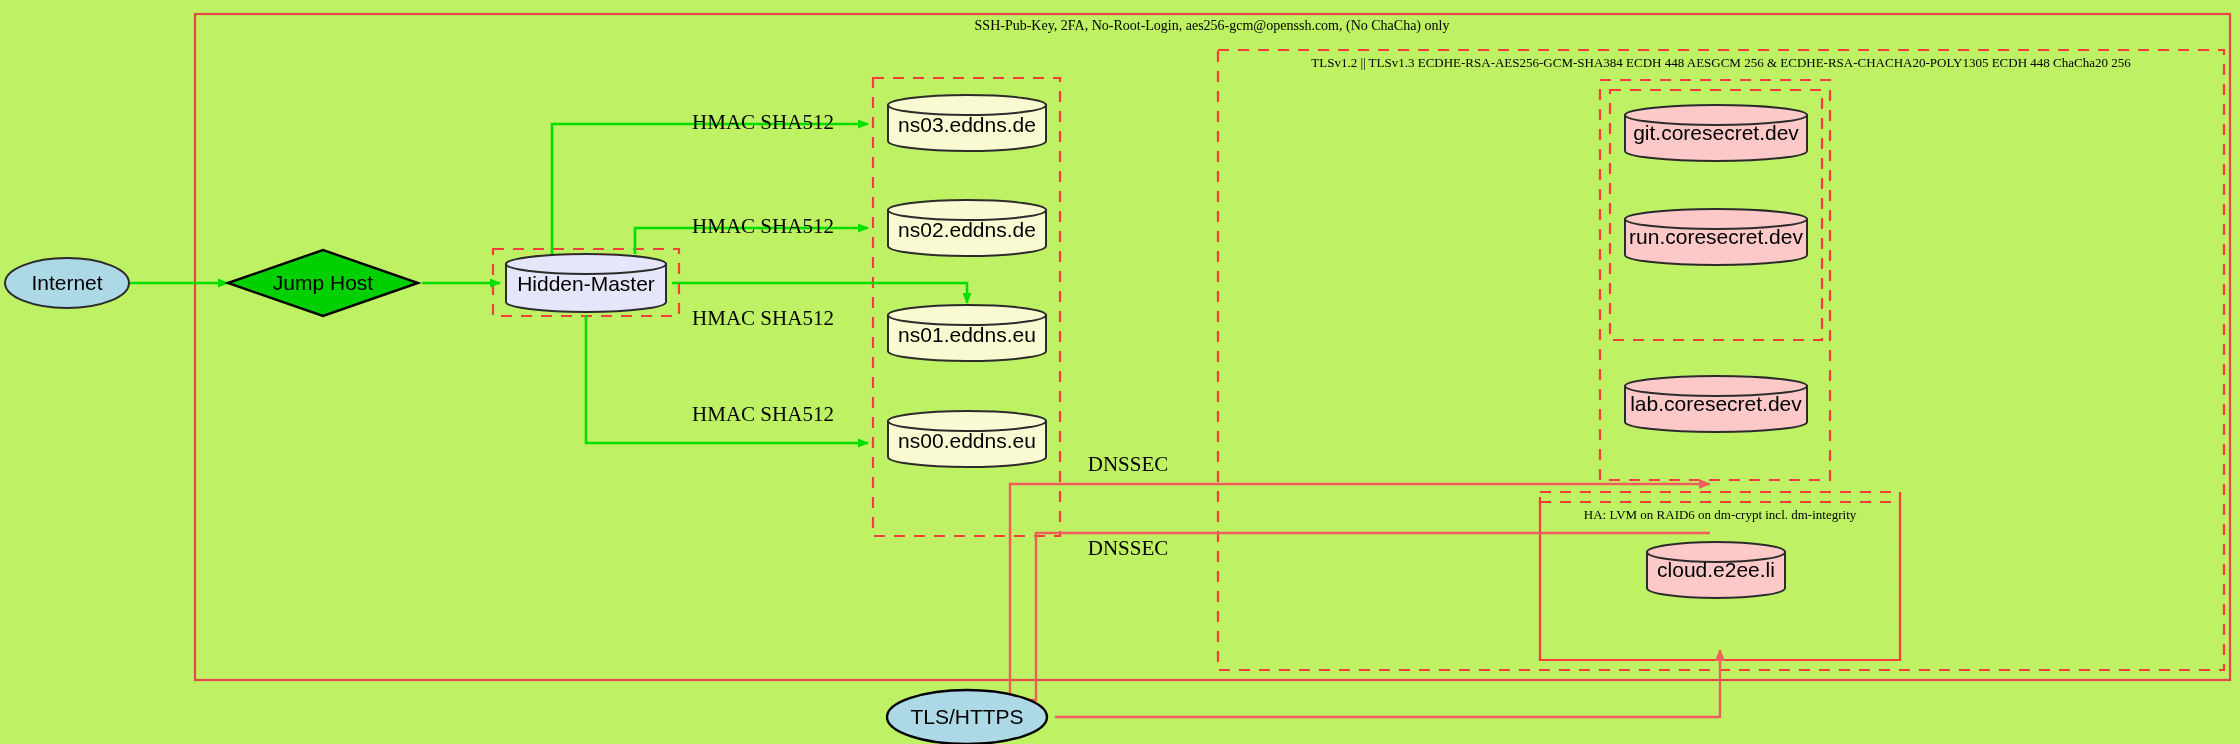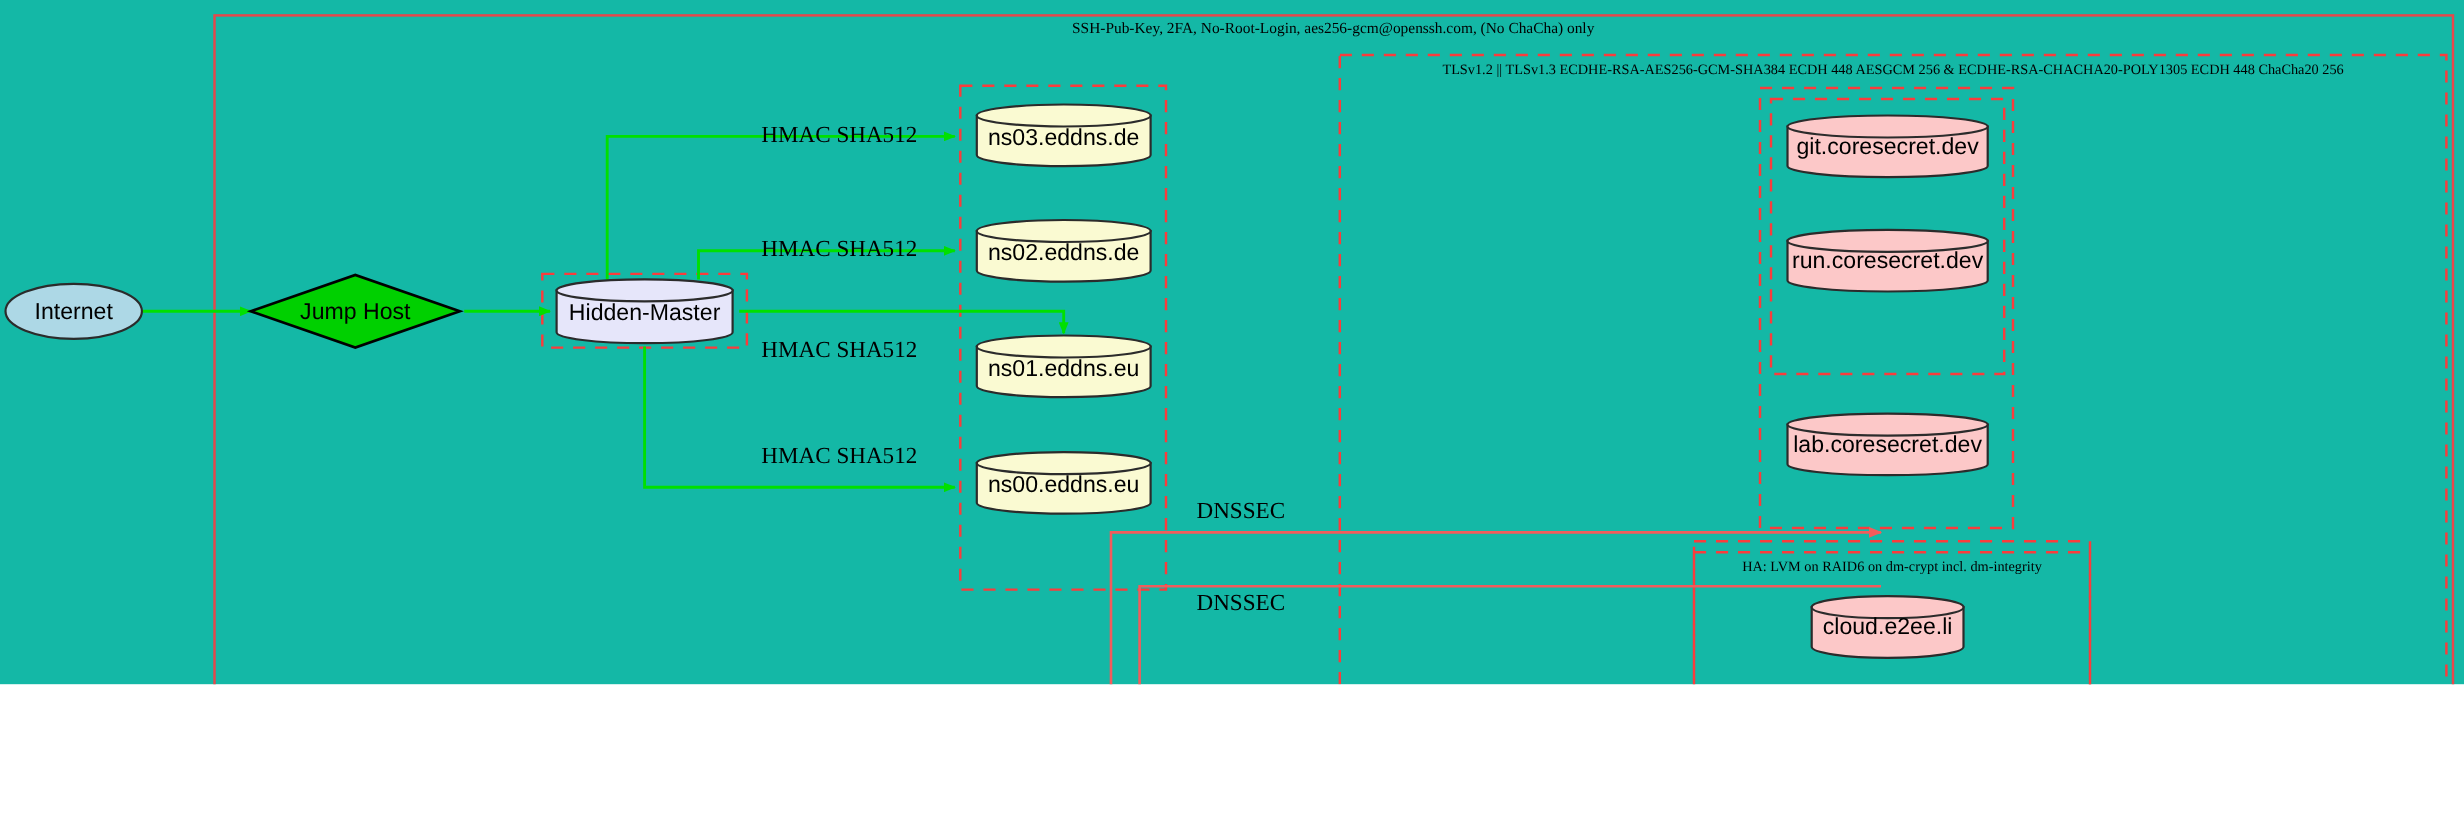--- a/index.html
+++ b/index.html
@@ -1,17 +1,17 @@
 <!DOCTYPE html>
 <html><head>
 <meta charset="utf-8">
 <style>
   html,body{margin:0;padding:0;background:#ffffff;}
   body{width:2240px;height:744px;font-family:"Liberation Sans",sans-serif;}
-  #stage{position:relative;width:2240px;height:622px;overflow:hidden;background:#14b8a6;}
+  #stage{position:relative;width:2240px;height:744px;overflow:hidden;background:#bef264;}
   svg#diagram{position:absolute;left:0;top:0;width:2240px;height:744px;}
   text{dominant-baseline:middle;}
   .node-label{font-family:"Liberation Sans",sans-serif;font-size:21px;fill:#000;text-anchor:middle;}
   .edge-label{font-family:"Liberation Serif",serif;font-size:21px;fill:#000;text-anchor:middle;}
   .cluster-label{font-family:"Liberation Serif",serif;font-size:14px;fill:#000;text-anchor:middle;}
   .cluster-label-sm{font-family:"Liberation Serif",serif;font-size:13px;fill:#000;text-anchor:middle;}
 </style>
 </head>
 <body>
 

